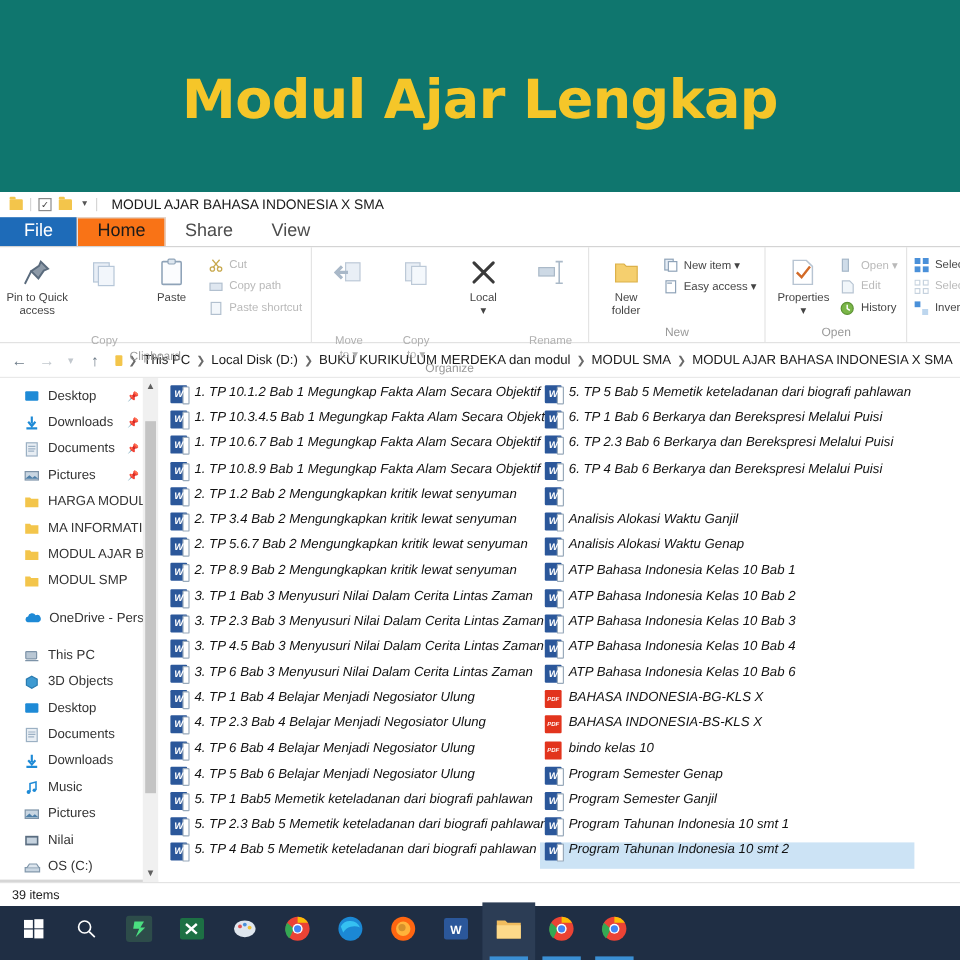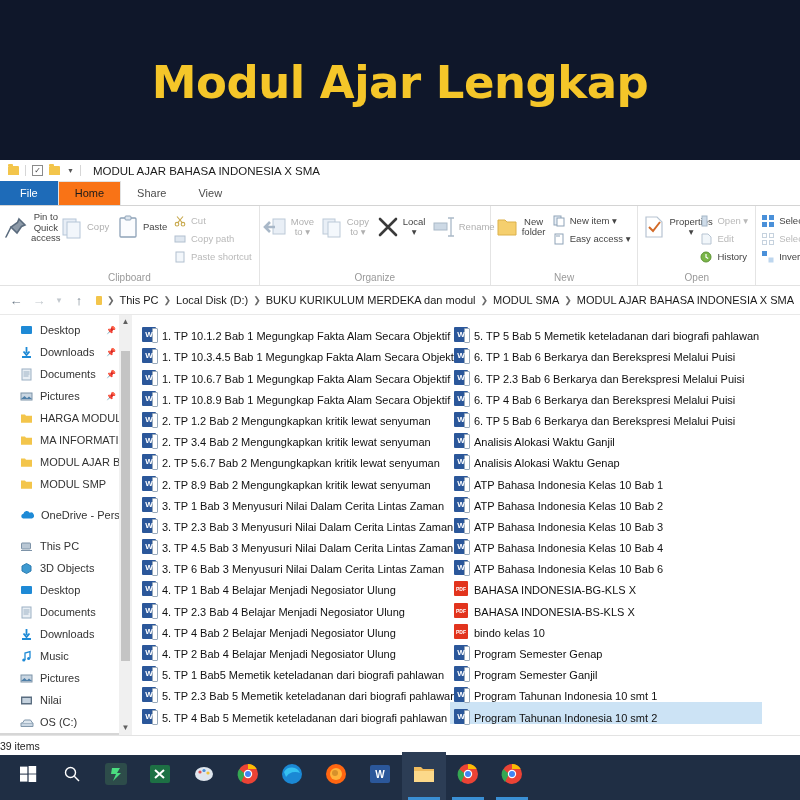--- a/index.html
+++ b/index.html
@@ -6,21 +6,21 @@
   html, body {
     width: 800px; height: 800px;
     font-family: "Liberation Sans", sans-serif;
     background: #ffffff;
     overflow: hidden;
   }
 
   
   #banner {
     height: 160px; width: 800px;
-    background: #0f172a;
+    background: #0f766e;
     display: flex; flex-direction: column;
     align-items: center; justify-content: center;
     padding-top: 4px;
   }
   .banner-line {
     color: #f5c629;
     font-weight: bold;
     font-size: 45px;
     line-height: 53px;
     letter-spacing: -0.5px;
@@ -52,21 +52,21 @@
     font-size: 8px; line-height: 9px; color:#444; text-align:center;
   }
   .qa-caret { font-size: 7px; color: #555; margin-left: 1px; }
   #window-title {
     font-size: 11.5px; color: #1a1a1a; margin-left: 6px; white-space: nowrap;
   }
 
   
   #tabs { height: 23px; display: flex; align-items: flex-end; background: #fff; }
   .tab {
-    font-size: 11px; color: #4c4c4c;
+    font-size: 15px; color: #4c4c4c;
     padding: 4px 16px 5px 16px;
     line-height: 14px;
   }
   .tab.file { background: #1e6bb8; color: #fff; padding: 5px 20px 5px 20px; }
   .tab.active { background: #f97316; border: 1px solid #e2e2e2; border-bottom: none; color:#1a1a1a;}
 
   
   #ribbon {
     height: 80px; background: #fff;
     border-top: 1px solid #d4d4d4;
@@ -77,28 +77,28 @@
     display: flex; flex-direction: column;
     border-right: 1px solid #e4e4e4;
     padding: 3px 3px 0 3px; position: relative;
   }
   .rgroup:last-child { border-right: none; }
   .rgroup-body { display: flex; flex: 1; align-items: flex-start; }
   .rgroup-label {
     font-size: 10px; color: #999; text-align: center; height: 14px; line-height: 14px;
   }
   .bigbtn {
-    width: 56px; display: flex; flex-direction: row; align-items: center;
+    width: 56px; display: flex; flex-direction: column; align-items: center;
     padding-top: 3px; gap: 2px;
   }
   .bigbtn .lbl {
     font-size: 9.5px; color: #444; text-align: center; line-height: 10.5px;
     white-space: pre-line;
   }
-  .bigbtn.dim .lbl { color: #b0b0b0; }
+  .bigbtn.dim .lbl { color: #b0b0b0; margin-top: 36px; }
   .icon32 { height: 30px; display:flex; align-items:center; justify-content:center; }
   .smallcol { display: flex; flex-direction: column; padding-top: 3px; gap: 1px; }
   .smallbtn {
     display: flex; align-items: center; gap: 4px; height: 17px;
     font-size: 9.5px; color: #444; padding: 0 4px 0 2px; white-space: nowrap;
   }
   .smallbtn.dim { color: #b9b9b9; }
   .icon16 { width:14px; height:14px; display:flex; align-items:center; justify-content:center; flex:0 0 14px;}
 
   
@@ -141,23 +141,23 @@
     position:absolute; top: 36px; left: 2px; width: 9px; height: 310px; background: #c4c4c4;
   }
 
   
   #filelist {
     flex: 1; padding: 6px 0 0 6px; position: relative;
     display: flex; flex-direction: column; flex-wrap: wrap;
     height: 420px; align-content: flex-start;
   }
   .file-row {
-    display: flex; align-items: flex-end; gap: 6px;
+    display: flex; align-items: flex-start; gap: 6px;
     height: 21.2px; width: 312px; padding-left: 4px;
-    font-size: 11px; color: #111; white-space: nowrap;
+    font-size: 11px; color: #111; white-space: nowrap; font-style: italic;
   }
   .file-row.selected { background: #cce3f5; }
   .fic { flex: 0 0 14px; width: 14px; height: 15px; position: relative; }
   
   .fic.word { background: #2b579a; border-radius: 1px; }
   .fic.word:after {
     content: "W"; position: absolute; inset: 0; color: #fff;
     font-size: 8px; font-weight: bold; text-align: center; line-height: 15px;
     font-family: "Liberation Sans", sans-serif;
   }
@@ -168,21 +168,21 @@
   
   .fic.pdf { background: #e2341d; border-radius: 1px; }
   .fic.pdf:after {
     content: "PDF"; position: absolute; inset: 0; color: #fff;
     font-size: 5px; font-weight: bold; text-align: center; line-height: 17px;
   }
 
   
   #statusbar {
     height: 20px; border-top: 1px solid #e3e3e3;
-    display: flex; align-items: center; padding-left: 0;
+    display: flex; align-items: center; padding-left: 10px;
     font-size: 10.5px; color: #222; background: #fff;
   }
 
   
   #taskbar {
     height: 48px; width: 800px; background: #1f2e44;
     display: flex; align-items: center; padding-left: 6px; gap: 0px;
   }
   .tb-item {
     width: 44px; height: 48px; display: flex; align-items: center;
@@ -691,25 +691,25 @@
         <div class="file-row">
           <span class="fic word"></span>
           <span>4. TP 1  Bab 4 Belajar Menjadi Negosiator Ulung</span>
         </div>
         <div class="file-row">
           <span class="fic word"></span>
           <span>4. TP 2.3  Bab 4 Belajar Menjadi Negosiator Ulung</span>
         </div>
         <div class="file-row">
           <span class="fic word"></span>
-          <span>4. TP 4  Bab 2 Belajar Menjadi Negosiator Ulung</span>
-        </div>
-        <div class="file-row">
-          <span class="fic word"></span>
-          <span>4. TP 2  Bab 4 Belajar Menjadi Negosiator Ulung</span>
+          <span>4. TP 6  Bab 4 Belajar Menjadi Negosiator Ulung</span>
+        </div>
+        <div class="file-row">
+          <span class="fic word"></span>
+          <span>4. TP 5  Bab 6 Belajar Menjadi Negosiator Ulung</span>
         </div>
         <div class="file-row">
           <span class="fic word"></span>
           <span>5. TP 1  Bab5 Memetik keteladanan dari biografi pahlawan</span>
         </div>
         <div class="file-row">
           <span class="fic word"></span>
           <span>5. TP 2.3  Bab 5 Memetik keteladanan dari biografi pahlawan</span>
         </div>
         <div class="file-row">
@@ -727,21 +727,20 @@
         <div class="file-row">
           <span class="fic word"></span>
           <span>6. TP 2.3 Bab 6 Berkarya dan Berekspresi Melalui Puisi</span>
         </div>
         <div class="file-row">
           <span class="fic word"></span>
           <span>6. TP 4 Bab 6 Berkarya dan Berekspresi Melalui Puisi</span>
         </div>
         <div class="file-row">
           <span class="fic word"></span>
-          <span>6. TP 5 Bab 6 Berkarya dan Berekspresi Melalui Puisi</span>
         </div>
         <div class="file-row">
           <span class="fic word"></span>
           <span>Analisis Alokasi Waktu Ganjil</span>
         </div>
         <div class="file-row">
           <span class="fic word"></span>
           <span>Analisis Alokasi Waktu Genap</span>
         </div>
         <div class="file-row">

